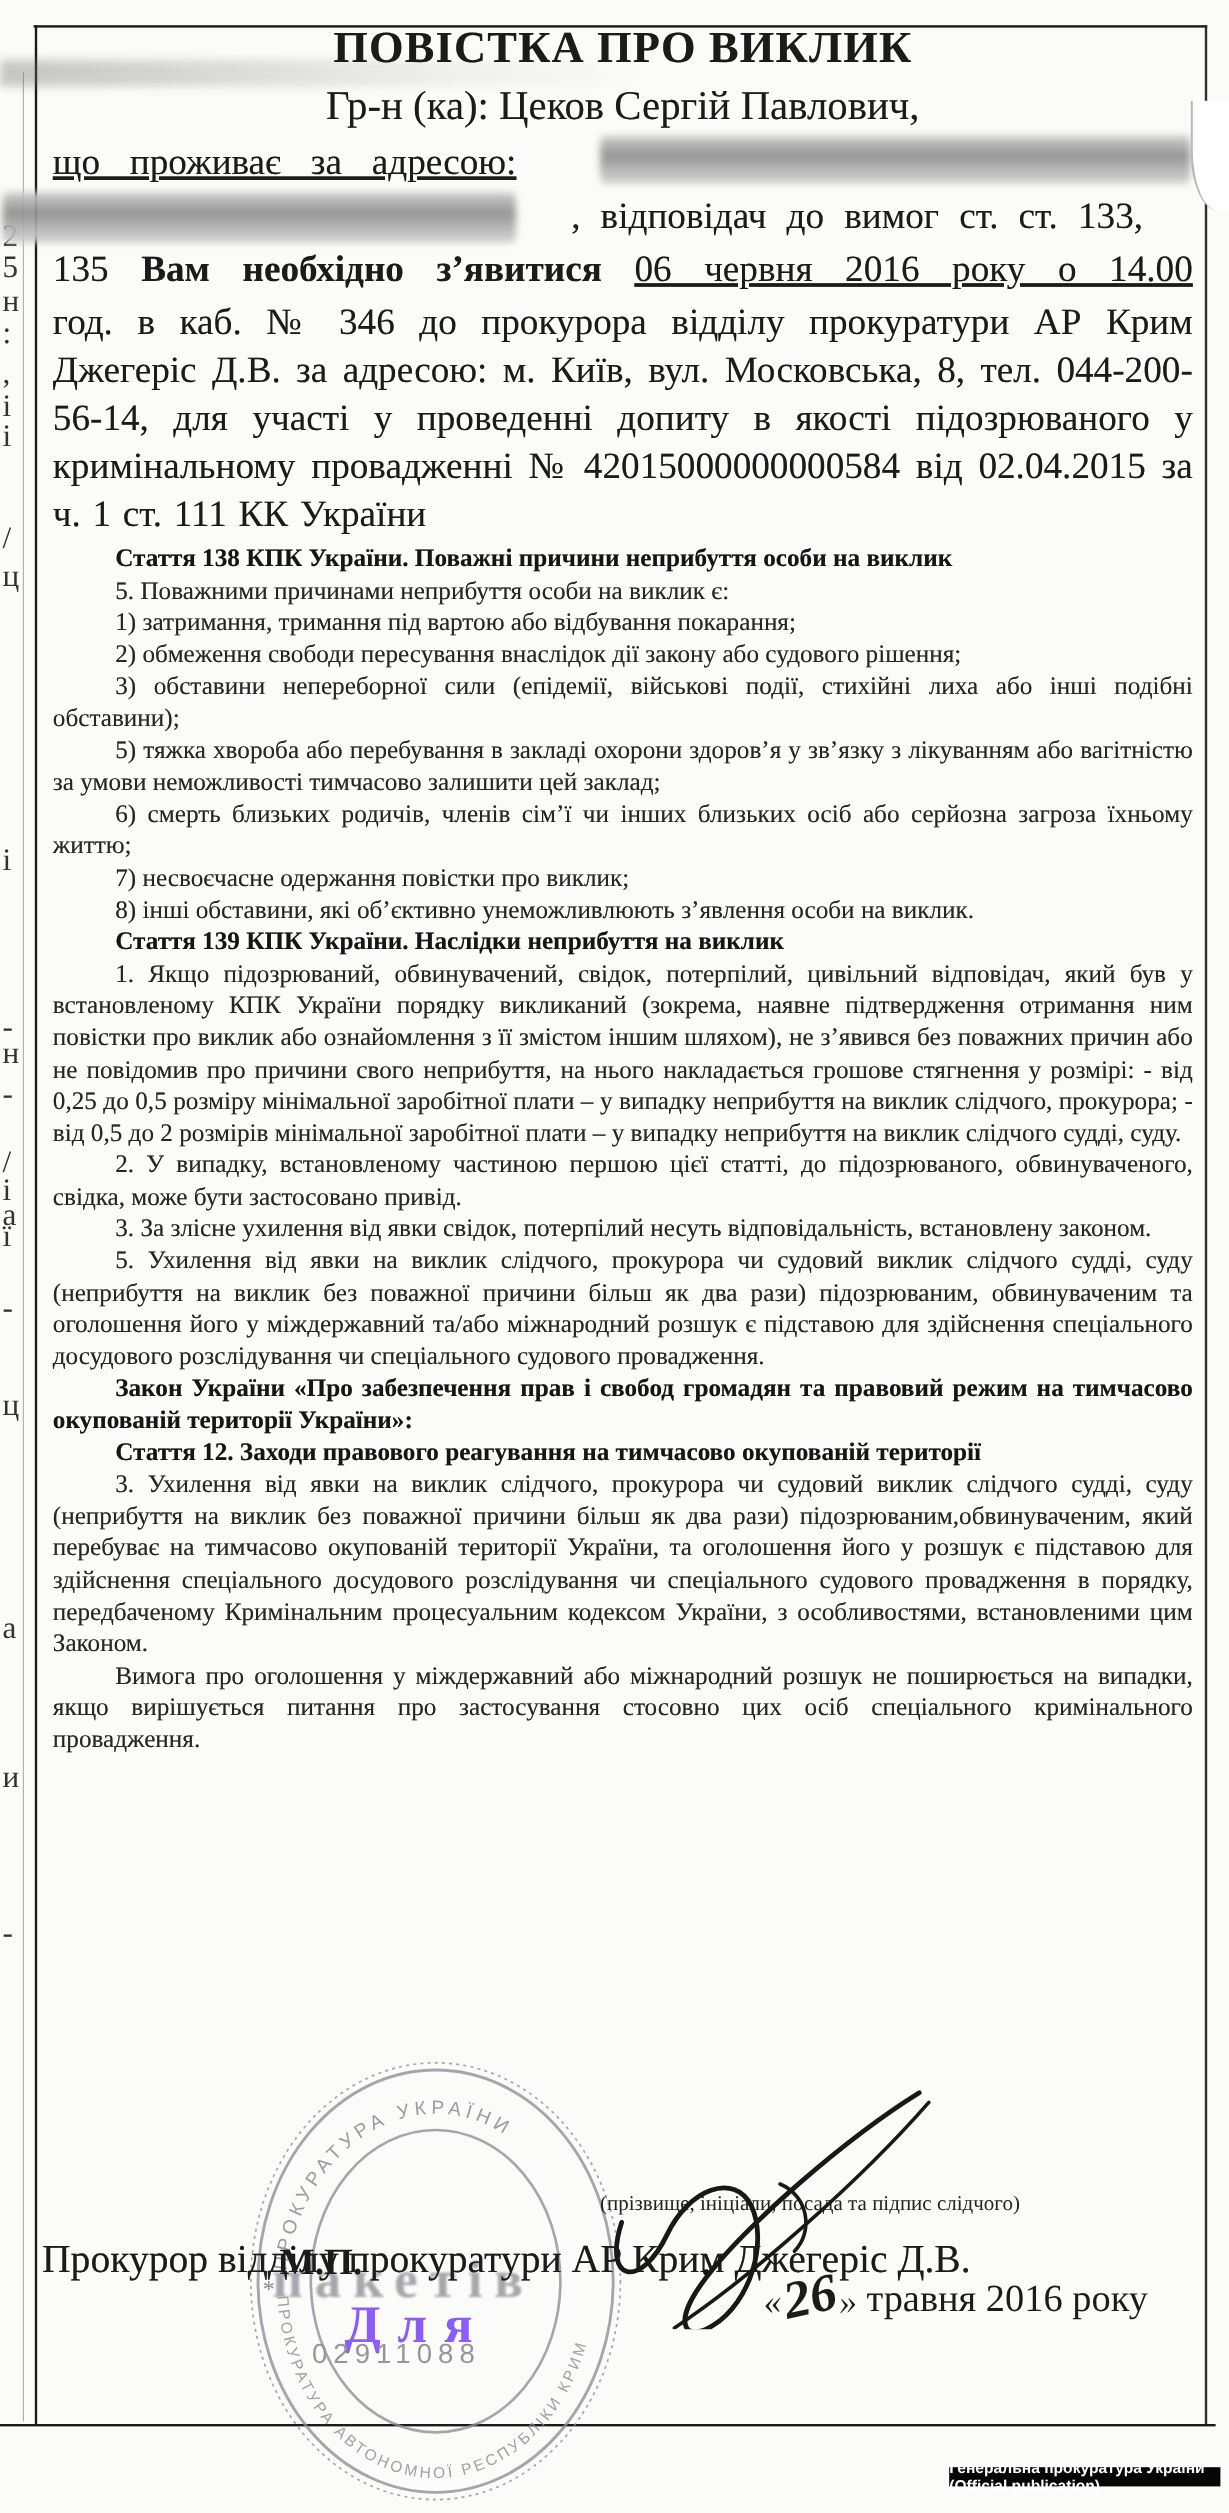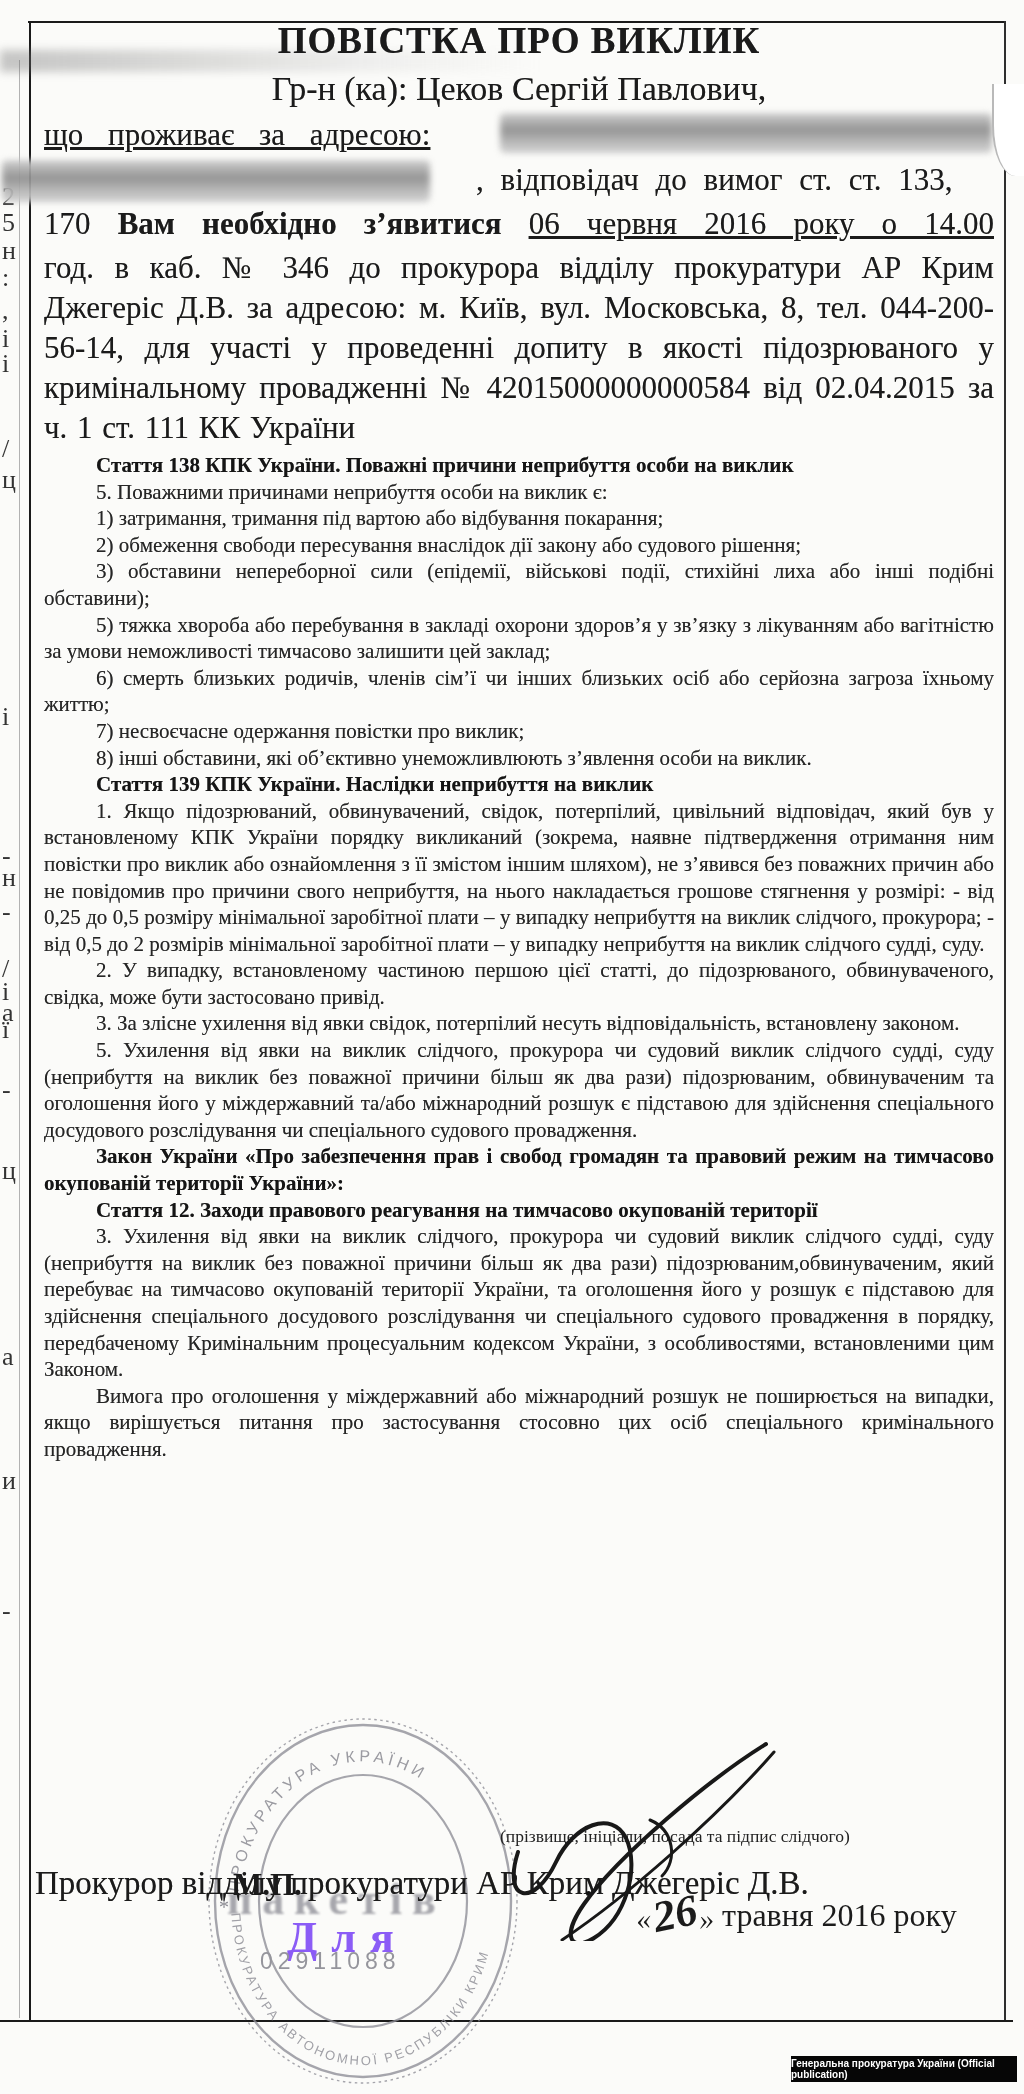--- a/index.html
+++ b/index.html
@@ -51,22 +51,22 @@
   .stamp-num{position:absolute;left:260px;top:1948px;font-size:23px;color:#95959c;
     letter-spacing:5px;filter:blur(.4px);z-index:3;font-family:"Liberation Sans",sans-serif;text-align:center;}
   .sig-svg{position:absolute;left:468px;top:1736px;z-index:8;}
   .ink-dot{position:absolute;left:586px;top:1891px;width:5px;height:5px;border-radius:50%;
     background:#111;z-index:6;}
   .dateline{position:absolute;left:636px;top:1894px;z-index:6;display:flex;align-items:flex-end;}
   .dateline .q{font-size:30px;font-style:italic;line-height:1;transform:rotate(-6deg);}
   .dateline .hand{font-size:44px;font-style:italic;font-weight:bold;line-height:.9;
     transform:rotate(-12deg);margin:0 2px;}
   .dateline .printed{font-size:32px;line-height:1.1;margin-left:8px;}
-  .badge{position:absolute;left:791px;top:2056px;width:226px;height:26px;background:#060606;
-    color:#fff;font-family:"Liberation Sans",sans-serif;font-size:10px;font-weight:bold;
+  .badge{position:absolute;left:791px;top:2056px;width:226px;height:16px;background:#060606;
+    color:#fff;font-family:"Liberation Sans",sans-serif;font-size:13px;font-weight:bold;
     display:flex;align-items:center;justify-content:center;z-index:9;}
 </style>
 </head>
 <body>
 
 <div class="page">
 
   <div class="ln" id="line-top"></div>
   <div class="ln" id="line-left"></div>
   <div class="ln" id="line-left-thin"></div>
@@ -103,21 +103,21 @@
     </div>
 
   <div class="content">
     <div class="title">ПОВІСТКА ПРО ВИКЛИК</div>
     <div class="addressee">Гр-н (ка): Цеков Сергій Павлович,</div>
     <div class="addr-line">
       <span class="u">що проживає за адресою:</span>
     </div>
     <div class="after-redact">, відповідач до вимог ст. ст. 133,</div>
     <div class="l135">
-      <span>170 </span>
+      <span>135 </span>
       <span class="b">Вам необхідно з’явитися</span>
       <span> </span>
       <span class="u">06 червня 2016 року о 14.00</span>
     </div>
     <div class="summons">год. в каб. № 346 до прокурора відділу прокуратури АР Крим Джегеріс Д.В. за адресою: м. Київ, вул. Московська, 8, тел. 044-200-56-14, для участі у проведенні допиту в якості підозрюваного у кримінальному провадженні № 42015000000000584 від 02.04.2015 за ч. 1 ст. 111 КК України</div>
     <div class="lawwrap">
         <p class="law h">Стаття 138 КПК України. Поважні причини неприбуття особи на виклик</p>
         <p class="law p">5. Поважними причинами неприбуття особи на виклик є:</p>
         <p class="law p">1) затримання, тримання під вартою або відбування покарання;</p>
         <p class="law p">2) обмеження свободи пересування внаслідок дії закону або судового рішення;</p>

